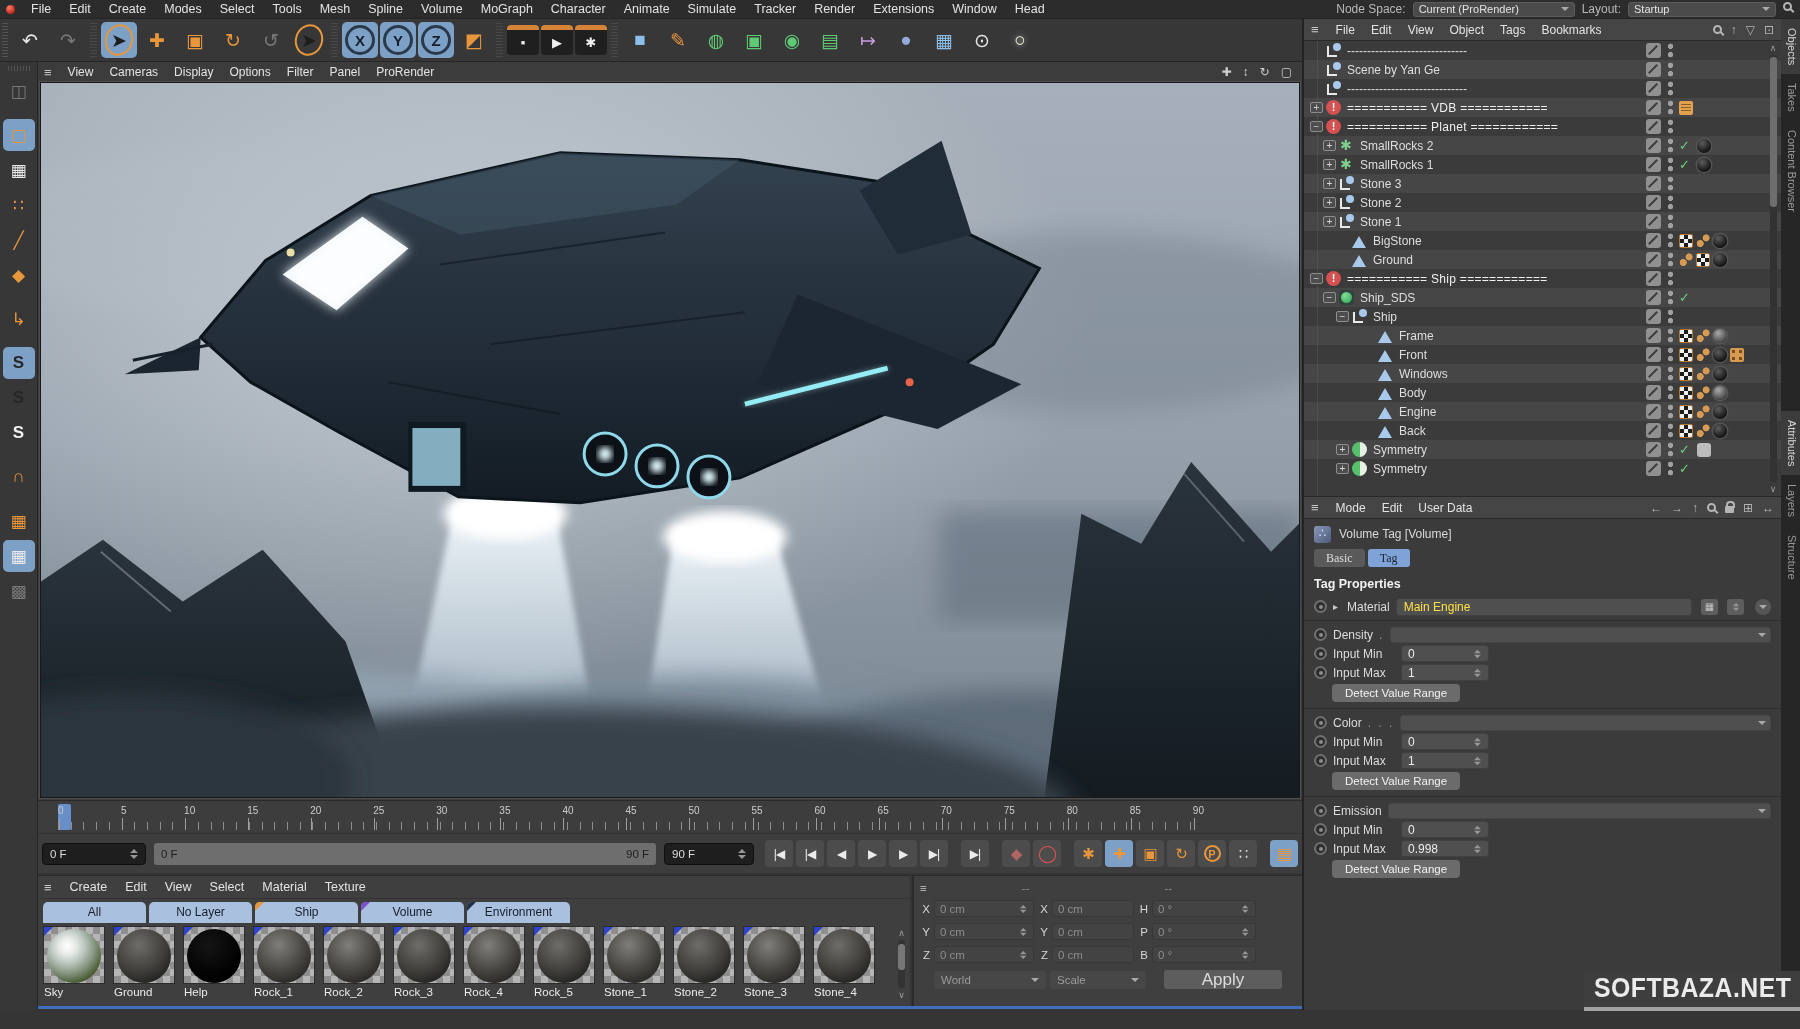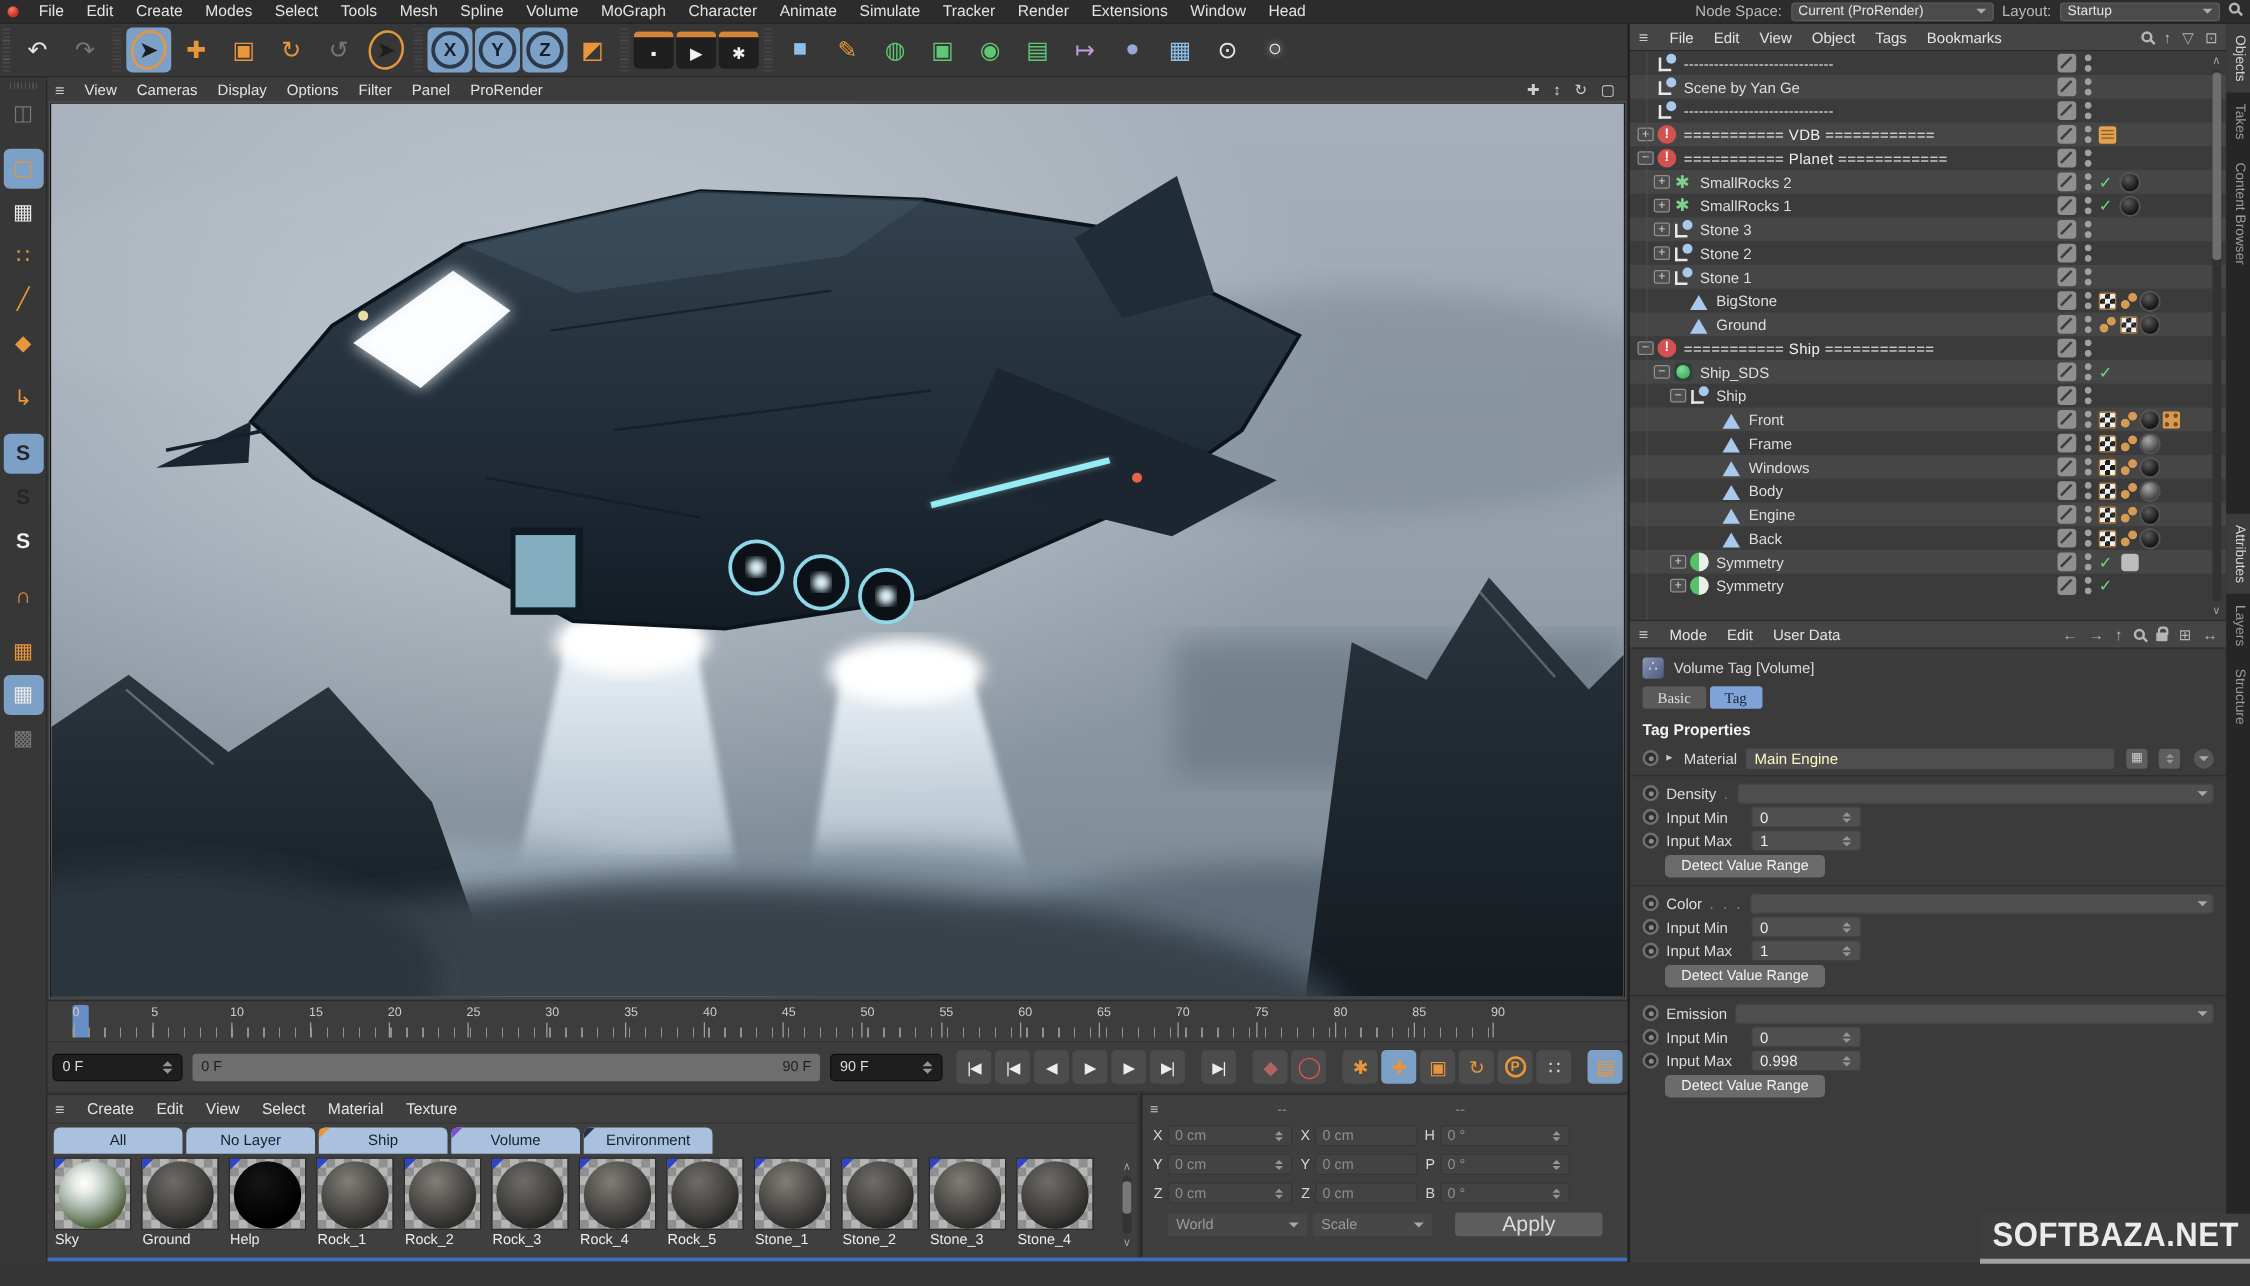--- a/index.html
+++ b/index.html
@@ -226,21 +226,21 @@
     line-height:18px;font-size:12px;font-family:Liberation Serif, serif;}
   .atab.on{background:#7fa3d7;color:#18232f;}
   .asection{font-weight:bold;color:#f2f2f2;padding:4px 10px 6px 10px;font-size:12.5px;}
   .arow{display:flex;align-items:center;height:19px;padding:0 10px 0 10px;gap:6px;}
   .radio{flex:none;width:13px;height:13px;border-radius:50%;background:#2d2d2d;border:2px solid #707070;position:relative;}
   .radio::after{content:'';position:absolute;left:2.5px;top:2.5px;width:4px;height:4px;border-radius:50%;background:#8b8b8b;}
   .twirl{color:#c9c9c9;font-size:10px;width:8px;}
   .albl{color:#dcdcdc;white-space:nowrap;}
   .aldr{color:#8f8f8f;letter-spacing:2px;}
   .afield{flex:1;height:18px;background:#4f4f4f;border:1px solid #404040;border-radius:3px;
-    display:flex;align-items:center;padding:0 7px;color:#fef9c3;}
+    display:flex;align-items:center;padding:0 7px;color:#fde047;}
   .awide{flex:1;height:16px;background:#4f4f4f;border:1px solid #454545;border-radius:3px;
     display:flex;align-items:center;justify-content:flex-end;padding:0 4px;}
   .aspin{width:88px;height:17px;background:#4f4f4f;border:1px solid #404040;border-radius:3px;
     display:flex;align-items:center;padding:0 6px;color:#ececec;}
   .aspin .ch{transform:scale(.85);}
   .mbtn{flex:none;width:17px;height:16px;background:#5e5e5e;border-radius:3px;margin-left:3px;
     display:flex;align-items:center;justify-content:center;color:#c9c9c9;font-size:10px;}
   .rndbtn{flex:none;width:16px;height:16px;border-radius:50%;background:#565656;margin-left:5px;
     display:flex;align-items:center;justify-content:center;}
   .btnrow{padding-left:28px;height:22px;}
@@ -294,21 +294,21 @@
         <span class="mi">Window</span>
         <span class="mi">Head</span>
       </div>
     <div id="mbright">
       <span class="mblbl">Node Space:</span>
       <span class="mbdd" style="width:162px;">
         <span>Current (ProRender)</span>
         <i class="dchev"></i>
       </span>
       <span class="mblbl">Layout:</span>
-      <span class="mbdd" style="width:128px;">
+      <span class="mbdd" style="width:148px;">
         <span>Startup</span>
         <i class="dchev"></i>
       </span>
       <span class="mag"></span>
     </div>
   </div>
 
   <div id="toolbar">
     <span class="handle"></span>
     <div style="display:flex;align-items:center;">
@@ -1036,44 +1036,44 @@
             <span class="opencil"></span>
             <span class="odots"></span>
             <span class="otags"></span>
           </div>
 
 
           <div class="orow">
             <span class="oind" style="width: 58px;"></span>
             <span class="oexp"></span>
             <span class="oico poly"></span>
+            <span class="olab">Frame</span>
+            <span class="ospacer"></span>
+            <span class="opencil"></span>
+            <span class="odots"></span>
+            <span class="otags">
+              <span class="tg t-uvw"></span>
+              <span class="tg t-phong"></span>
+              <span class="tg t-matG"></span>
+            </span>
+          </div>
+
+          <div class="orow">
+            <span class="oind" style="width: 58px;"></span>
+            <span class="oexp"></span>
+            <span class="oico poly"></span>
             <span class="olab">Front</span>
             <span class="ospacer"></span>
             <span class="opencil"></span>
             <span class="odots"></span>
             <span class="otags">
               <span class="tg t-uvw"></span>
               <span class="tg t-phong"></span>
               <span class="tg t-matD"></span>
               <span class="tg t-sel"></span>
-            </span>
-          </div>
-
-          <div class="orow">
-            <span class="oind" style="width: 58px;"></span>
-            <span class="oexp"></span>
-            <span class="oico poly"></span>
-            <span class="olab">Frame</span>
-            <span class="ospacer"></span>
-            <span class="opencil"></span>
-            <span class="odots"></span>
-            <span class="otags">
-              <span class="tg t-uvw"></span>
-              <span class="tg t-phong"></span>
-              <span class="tg t-matG"></span>
             </span>
           </div>
 
           <div class="orow">
             <span class="oind" style="width: 58px;"></span>
             <span class="oexp"></span>
             <span class="oico poly"></span>
             <span class="olab">Windows</span>
             <span class="ospacer"></span>
             <span class="opencil"></span>

